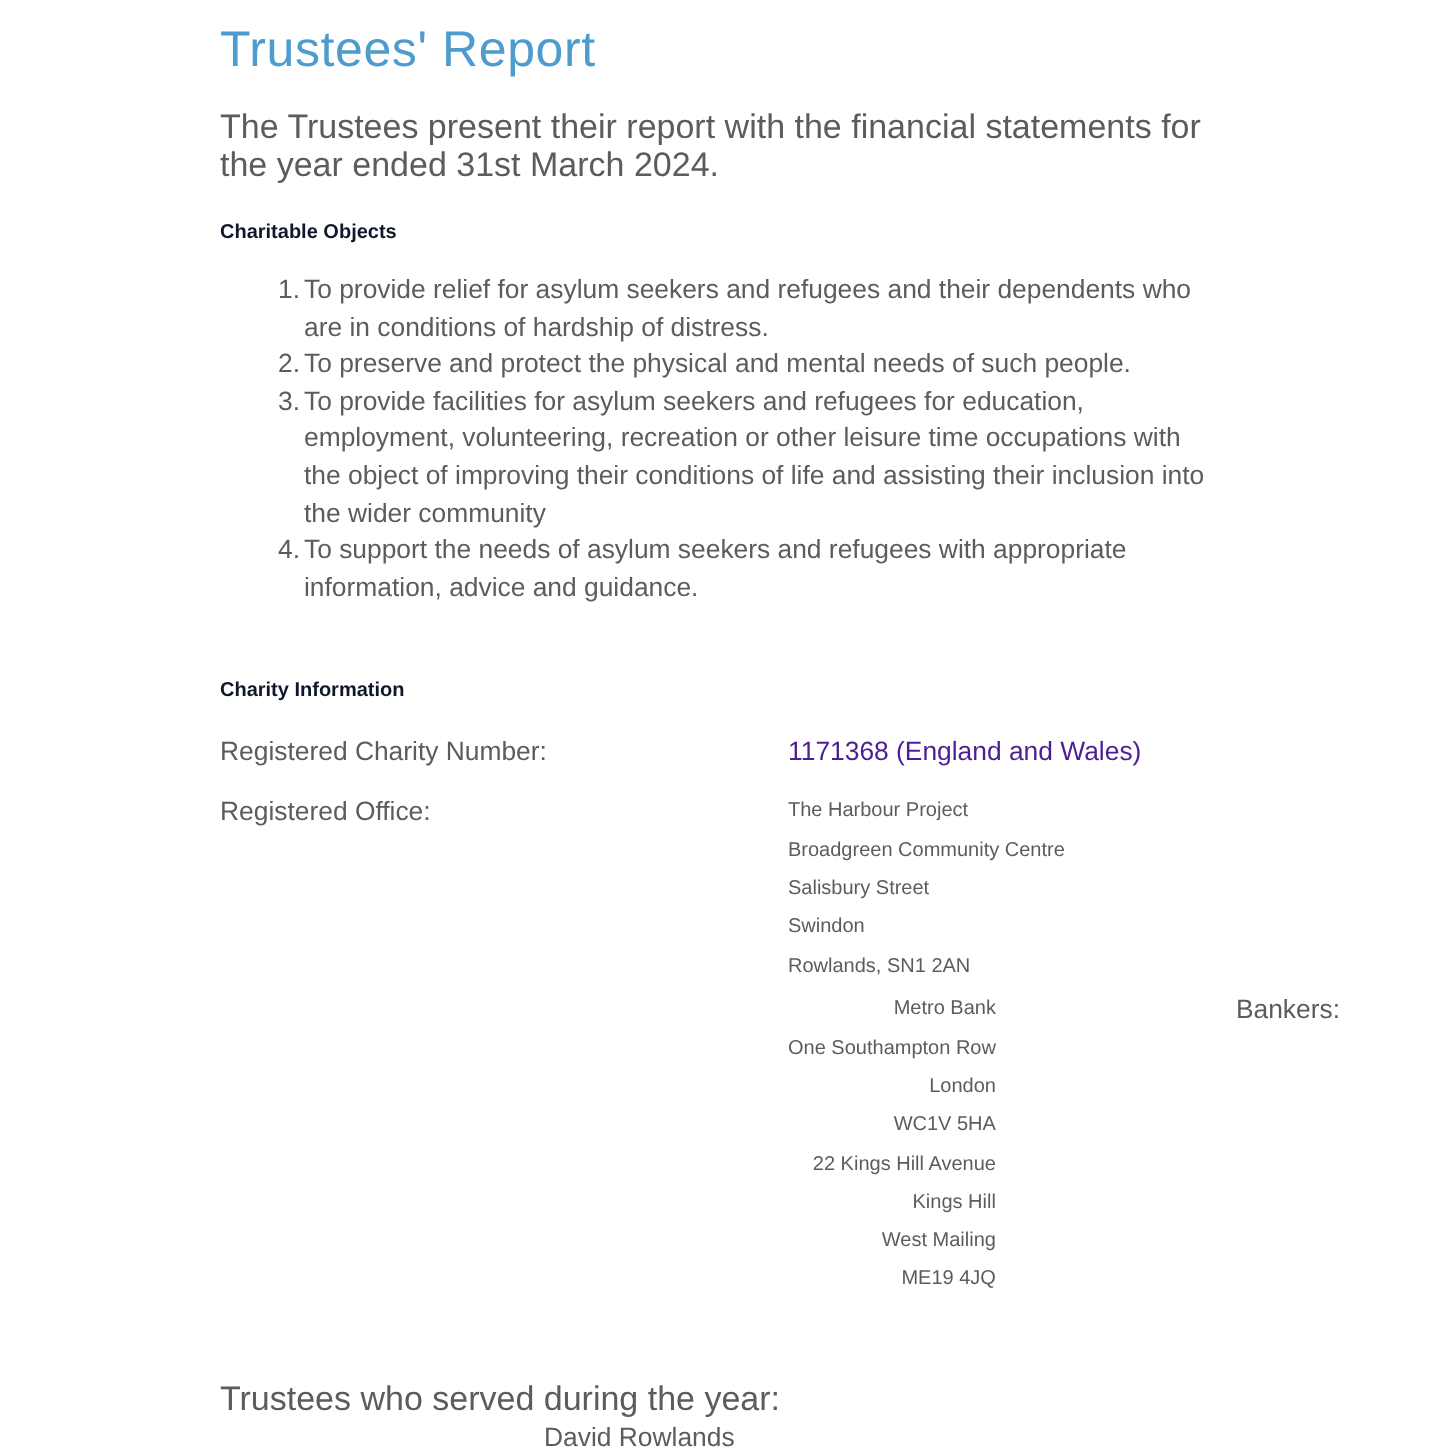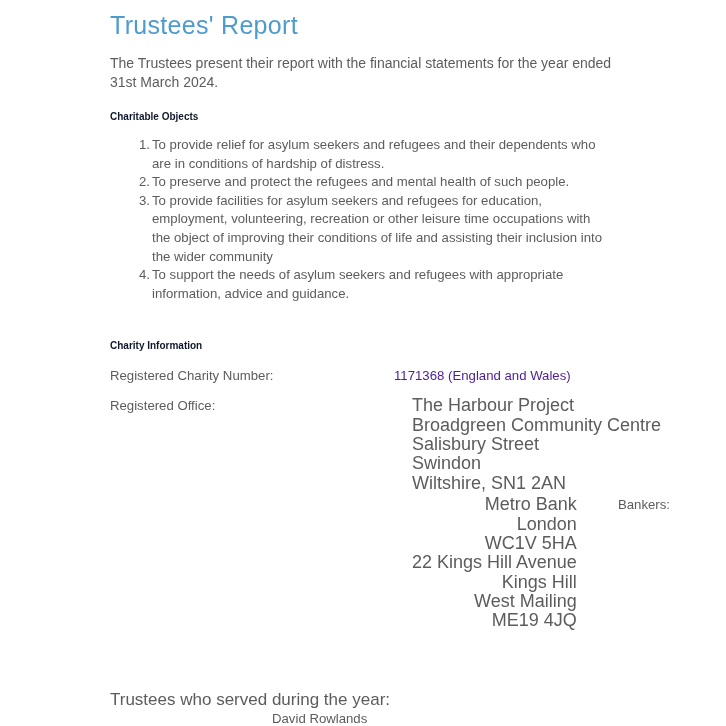--- a/index.html
+++ b/index.html
@@ -37,21 +37,21 @@
     font-weight: 400;
     color: #4E9BCD;
     letter-spacing: 0.3px;
     line-height: 30px;
     margin: 0 0 14px 0;
     white-space: nowrap;
   }
 
   
   .intro {
-    font-size: 14px;
+    font-size: 17px;
     line-height: 19px;
     color: #5c5c5c;
     margin: 0 0 16px 0;
     width: 516px;
   }
 
   .section-heading {
     font-size: 10px;
     font-weight: bold;
     color: #0f172a;
@@ -105,24 +105,23 @@
     font-size: 13.2px;
     line-height: 19px;
     color: #4c1d95;
     vertical-align: top;
     white-space: pre-line;
   }
   .info-value-block {
     position: absolute;
     left: 284px;
     top: 0;
-    font-size: 18px;
+    font-size: 10px;
     line-height: 19.3px;
     color: #5c5c5c;
-    margin-left: 18px;
   }
   .addr-line { display: block; }
   .addr-gap { height: 19px; }
 
   
   .trustees-block {
     margin-top: 17px;
   }
   .trustees-intro {
     font-size: 17px;
@@ -154,21 +153,21 @@
 
     <h2 class="section-heading">Charitable Objects</h2>
 
     <ol class="objects">
       <li>
         <span class="num">1.</span>
         <span>To provide relief for asylum seekers and refugees and their dependents who are in conditions of hardship of distress.</span>
       </li>
       <li>
         <span class="num">2.</span>
-        <span>To preserve and protect the refugees and mental health of such people.</span>
+        <span>To preserve and protect the physical and mental needs of such people.</span>
       </li>
       <li>
         <span class="num">3.</span>
         <span>To provide facilities for asylum seekers and refugees for education, employment, volunteering, recreation or other leisure time occupations with the object of improving their conditions of life and assisting their inclusion into the wider community</span>
       </li>
       <li>
         <span class="num">4.</span>
         <span>To support the needs of asylum seekers and refugees with appropriate information, advice and guidance.</span>
       </li>
     </ol>
@@ -181,28 +180,29 @@
         <span class="info-label">Registered Charity Number:</span><span class="info-value">1171368 (England and Wales)</span>
       </div>
 
       <div class="info-row" style="height:99px;margin-bottom:0;">
         <span class="info-label">Registered Office:</span>
         <span class="info-value-block">
           <span class="addr-line">The Harbour Project</span>
           <span class="addr-line">Broadgreen Community Centre</span>
           <span class="addr-line">Salisbury Street</span>
           <span class="addr-line">Swindon</span>
-          <span class="addr-line">Wiltshire, SN1 2AN</span>
+          <span class="addr-line">Rowlands, SN1 2AN</span>
         </span>
       </div>
 
       <div class="info-row" style="height:178px;margin-bottom:0;text-align:right;">
         <span class="info-label">Bankers:</span>
         <span class="info-value-block">
           <span class="addr-line">Metro Bank</span>
+          <span class="addr-line">One Southampton Row</span>
           <span class="addr-line">London</span>
           <span class="addr-line">WC1V 5HA</span>
           <span class="addr-gap"></span>
           <span class="addr-line">22 Kings Hill Avenue</span>
           <span class="addr-line">Kings Hill</span>
           <span class="addr-line">West Mailing</span>
           <span class="addr-line">ME19 4JQ</span>
         </span>
       </div>
 

